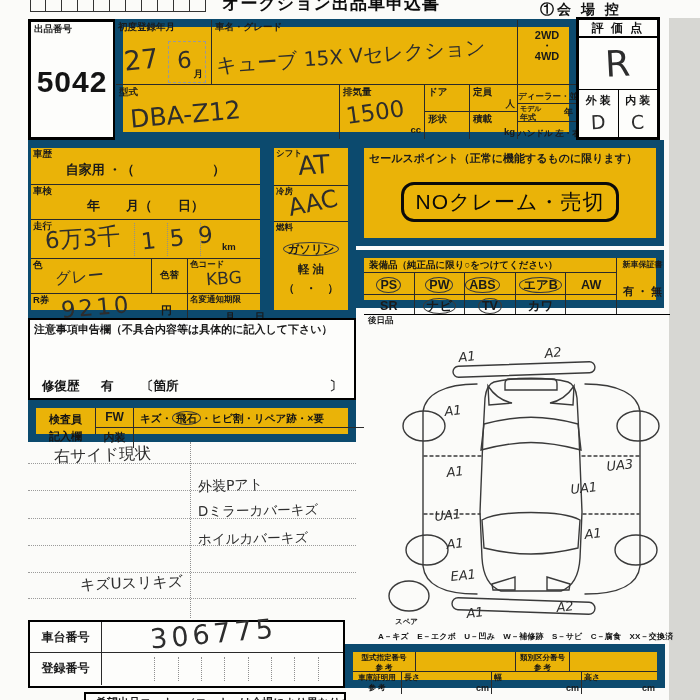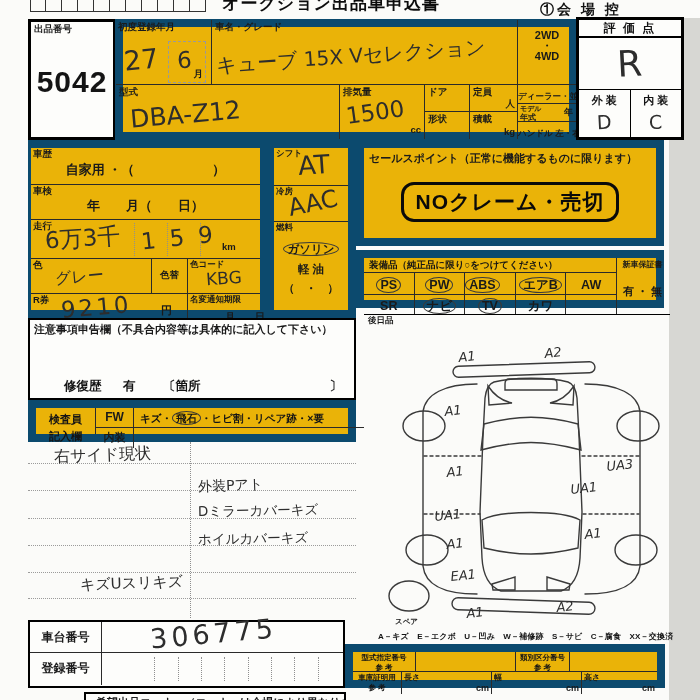--- a/index.html
+++ b/index.html
@@ -104,21 +104,21 @@
   </div>
   <div class="abs" style="left:518px;top:104px;width:58px;height:18px;border-bottom:1px solid #2a2a2a">
     <span class="pt" style="position:absolute;left:2px;top:0;font-size:7px">モデル</span>
     <span class="pt" style="position:absolute;left:2px;top:8px;font-size:8px">年式</span>
     <span class="pt" style="position:absolute;right:3px;bottom:2px;font-size:9px">年</span>
   </div>
   <div class="abs" style="left:518px;top:122px;width:58px;height:17px;text-align:center">
     <span class="pt" style="font-size:8.5px;line-height:17px;white-space:nowrap">ハンドル 左・右</span>
   </div>
 
-  <div class="abs cellBB" style="left:576px;top:17px;width:108px;height:123px">
+  <div class="abs cellBB" style="left:576px;top:17px;width:84px;height:123px">
     <div style="height:18px;border-bottom:2px solid #000;text-align:center;font-size:12px;font-weight:bold;letter-spacing:2px;line-height:17px">評 価 点</div>
     <div style="height:51px;text-align:center">
       <span class="hw" style="font-size:36px;margin-top:8px">R</span>
     </div>
     <div style="height:21px;border-top:1.5px solid #000;display:flex">
       <div style="flex:1;text-align:center;font-size:11px;font-weight:bold;line-height:20px;border-right:1px solid #000">外 装</div>
       <div style="flex:1;text-align:center;font-size:11px;font-weight:bold;line-height:20px">内 装</div>
     </div>
     <div style="height:27px;display:flex">
       <div style="flex:1;text-align:center;border-right:1px solid #000"><span class="hw" style="font-size:19px;margin-top:3px">D</span></div>
@@ -179,21 +179,21 @@
       <div class="lbl" style="padding:1px 0 0 2px;font-size:8.5px;text-align:left">燃料</div>
       <div style="margin-top:6px"><span class="pt circled" style="font-size:11.5px">ガソリン</span></div>
       <div class="pt" style="font-size:11.5px;margin-top:5px">軽 油</div>
       <div class="pt" style="font-size:11px;margin-top:4px">（　・　）</div>
     </div>
   </div>
 
   <div class="abs cellB" style="left:356px;top:140px;width:308px;height:106px">
     <div class="pt" style="font-size:11px;padding:3px 0 0 5px;white-space:nowrap">セールスポイント（正常に機能するものに限ります）</div>
     <div style="display:flex;justify-content:center;margin-top:16px">
-      <div style="border:3.5px solid #0a0a0a;border-radius:13px;padding:3px 12px;font-size:21px;font-weight:700;letter-spacing:1px;color:#0a0a0a">NOクレーム・売切</div>
+      <div style="border:3.5px solid #0a0a0a;border-radius:13px;padding:3px 12px;font-size:21px;font-weight:400;letter-spacing:1px;color:#0a0a0a">NOクレーム・売切</div>
     </div>
   </div>
 
   <div class="abs cellB" style="left:356px;top:250px;width:308px;height:58px">
     <div style="position:absolute;left:0;top:0;width:252px;height:14px;font-size:9.5px;font-weight:bold;padding:1px 0 0 5px;white-space:nowrap">装備品（純正品に限り○をつけてください）</div>
     <div style="position:absolute;left:252px;top:0;width:52px;height:56px;border-left:1px solid #2a2a2a">
       <div class="pt" style="font-size:8px;text-align:center;margin-top:1px">新車保証書</div>
       <div class="pt" style="font-size:11px;text-align:center;margin-top:14px">有 ・ 無</div>
     </div>
     <div style="position:absolute;left:0;top:14px;width:252px;height:22px;border-top:1px solid #2a2a2a;display:flex">
@@ -211,21 +211,21 @@
       <div style="flex:1;text-align:center;line-height:19px;border-left:1px solid #2a2a2a"><span class="pt" style="font-size:12.5px"></span></div>
     </div>
     <div style="position:absolute;left:0;top:56px;width:306px;height:22px;border-top:1.5px solid #000">
       <span class="lbl" style="padding:1px 0 0 4px;display:block;font-size:8.5px">後日品</span>
     </div>
   </div>
 
   <div class="abs cellBB" style="left:28px;top:318px;width:328px;height:82px;border-width:2.5px">
     <div class="pt" style="font-size:11px;padding:2px 0 0 4px;white-space:nowrap">注意事項申告欄（不具合内容等は具体的に記入して下さい）</div>
     <div style="position:absolute;left:0;bottom:3px;width:100%;padding:0 10px;font-size:12.5px;font-weight:bold">
-      <span style="margin-left:24px">修復歴</span>
+      <span style="margin-left:2px">修復歴</span>
       <span style="margin-left:18px">有</span>
       <span style="margin-left:24px">〔箇所</span>
       <span style="position:absolute;right:12px">〕</span>
     </div>
   </div>
 
   <div class="abs cellB" style="left:28px;top:400px;width:328px;height:42px">
     <div style="position:absolute;left:0;top:0;width:60px;height:100%;border-right:1px solid #2a2a2a;text-align:center;font-size:11px;font-weight:bold;padding-top:3px;line-height:1.5">
       <div>検査員</div>
       <div>記入欄</div>

